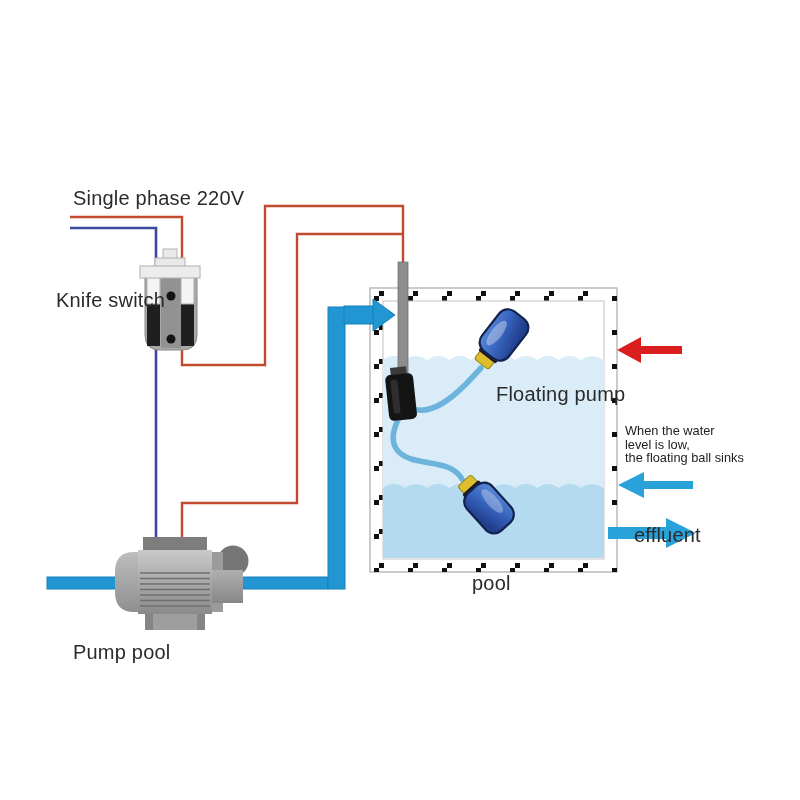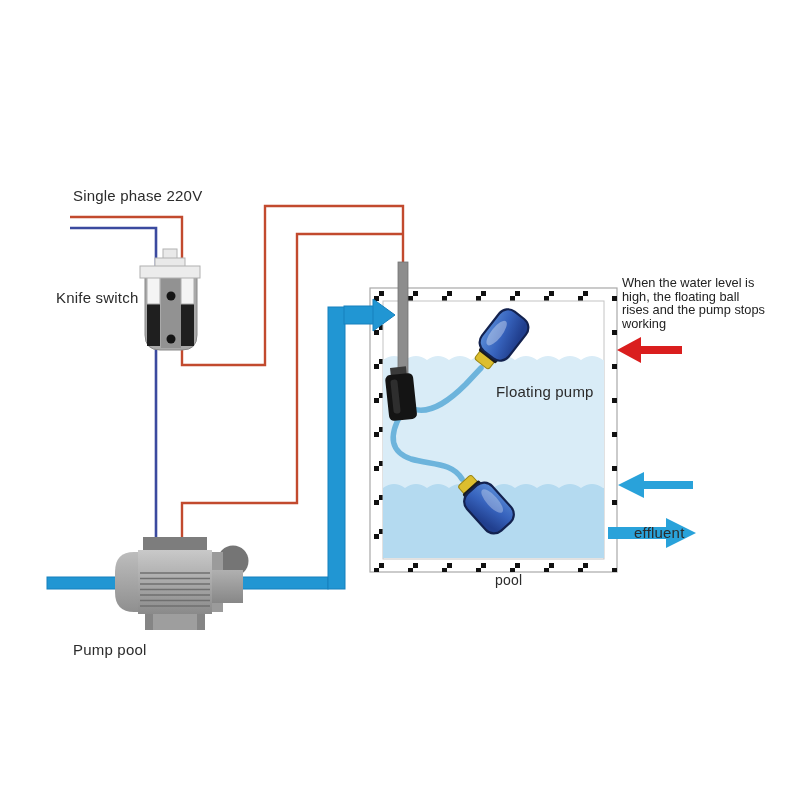--- a/index.html
+++ b/index.html
@@ -2,21 +2,21 @@
 <html><head>
 <meta charset="utf-8">
 <style>
   html,body{margin:0;padding:0;background:#ffffff;}
   .stage{
     position:relative;width:800px;height:800px;background:#ffffff;overflow:hidden;
     font-family:"Liberation Sans", sans-serif;
   }
   .stage svg{position:absolute;left:0;top:0;}
   .lbl{
-    position:absolute;color:#2b2b2b;font-size:15px;white-space:nowrap;
+    position:absolute;color:#2b2b2b;font-size:20px;white-space:nowrap;
     letter-spacing:0.2px;
   }
   .note{
     position:absolute;color:#222222;font-size:12.8px;line-height:13.7px;white-space:nowrap;
   }
   .note div{white-space:nowrap;}
 </style>
 </head>
 <body>
 
@@ -131,25 +131,24 @@
   </svg>
 
   <div class="lbl" style="left:73px;top:187px;">Single phase 220V</div>
 
   <div class="lbl" style="left:56px;top:289px;">Knife switch</div>
 
   <div class="lbl" style="left:73px;top:641px;">Pump pool</div>
 
   <div class="lbl" style="left:496px;top:383px;">Floating pump</div>
 
-  <div class="lbl" style="left:495px;top:572px;font-size:14px;">pool</div>
+  <div class="lbl" style="left:472px;top:572px;font-size:20px;">pool</div>
 
   <div class="lbl" style="left:634px;top:524px;">effluent</div>
 
-  <div class="note" style="left:622px;top:276px;">
-    <div>When the water level is</div>
-    <div>high, the floating ball</div>
-    <div>rises and the pump stops</div>
-    <div>working</div>
+
+  <div class="note" style="left:625px;top:424px;">
+    <div>When the water</div>
+    <div>level is low,</div>
+    <div>the floating ball sinks</div>
   </div>
-
 
 </div>
 
 </body></html>

